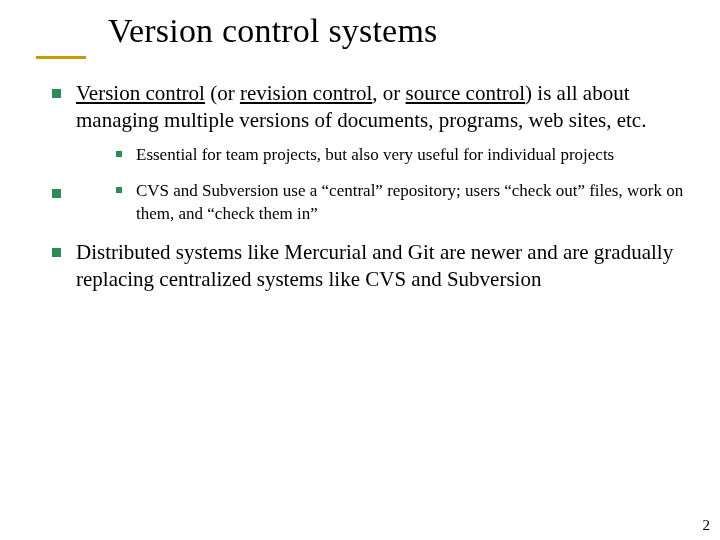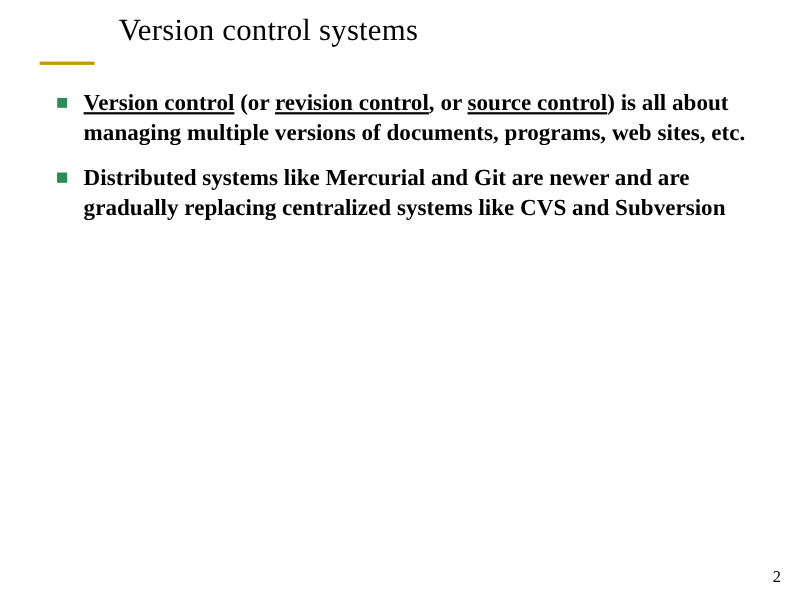--- a/index.html
+++ b/index.html
@@ -15,21 +15,21 @@
   .slide {
     position: relative;
     width: 720px;
     height: 540px;
     box-sizing: border-box;
   }
   .title {
     position: absolute;
     left: 108px;
     top: 12px;
-    font-size: 28px;
+    font-size: 34px;
     font-weight: 400;
     letter-spacing: 0.2px;
   }
   .accent {
     position: absolute;
     left: 36px;
     top: 56px;
     width: 50px;
     height: 3px;
     background: #C89800; 
@@ -37,21 +37,20 @@
   .body {
     position: absolute;
     left: 46px;
     top: 80px;
     width: 640px;
   }
   ul.level1 {
     list-style: none;
     margin: 0;
     padding: 0;
-    font-weight: bold;
   }
   ul.level1 > li {
     position: relative;
     padding-left: 30px;
     font-size: 21px;
     line-height: 1.28;
     margin-bottom: 10px;
   }
   ul.level1 > li::before {
     content: "";
@@ -98,25 +97,27 @@
 
   <div class="title">Version control systems</div>
   <div class="accent"></div>
 
   <div class="body">
     <ul class="level1">
 
       <li>
         <span class="u">Version control</span><span> (or </span><span class="u">revision control</span><span>, or </span><span class="u">source control</span><span>) is all about managing multiple versions of documents, programs, web sites, etc.</span>
         <ul class="level2">
+          <li>Essential for team projects, but also very useful for individual projects</li>
         </ul>
       </li>
 
       <li>
         <ul class="level2">
+          <li>CVS and Subversion use a “central” repository; users “check out” files, work on them, and “check them in”</li>
         </ul>
       </li>
 
       <li>
         <span>Distributed systems like Mercurial and Git are newer and are gradually replacing centralized systems like CVS and Subversion</span>
       </li>
 
     </ul>
   </div>
 

